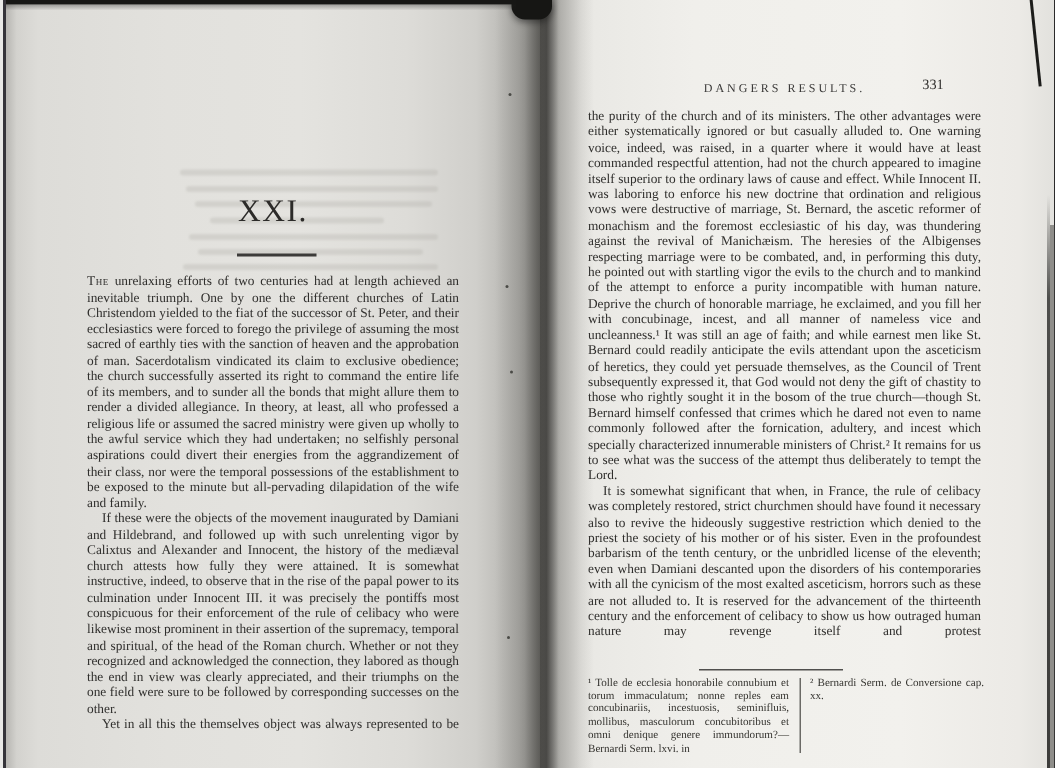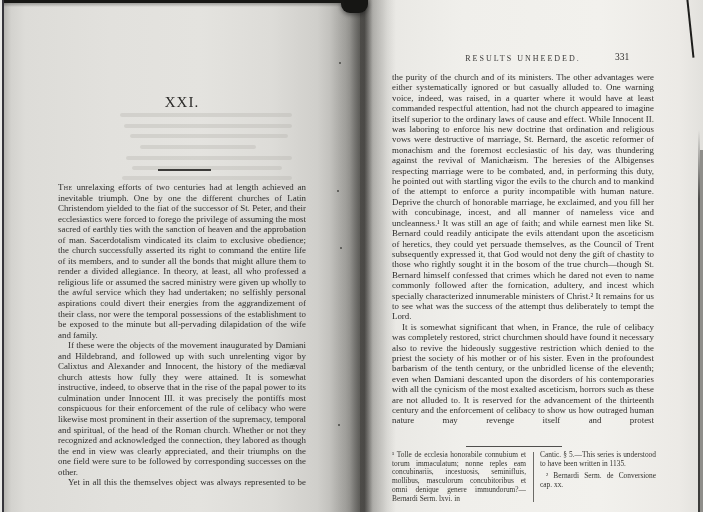--- a/index.html
+++ b/index.html
@@ -47,22 +47,22 @@
   .ghost:nth-of-type(3) { left:120px; top:113px; width:172px; }
   .ghost:nth-of-type(4) { left:124px; top:124px; width:168px; }
   .ghost:nth-of-type(5) { left:130px; top:134px; width:158px; }
   .ghost:nth-of-type(6) { left:140px; top:145px; width:116px; }
   .ghost:nth-of-type(7) { left:126px; top:156px; width:166px; }
   .ghost:nth-of-type(8) { left:132px; top:166px; width:150px; }
   .ghost:nth-of-type(9) { left:122px; top:176px; width:170px; }
   .speck { position:absolute; width:2px; height:2px; border-radius:50%; background:#4a4a46; }
   
   .chapter-number {
-    position:absolute; left:58px; top:94px; width:248px; text-align:center;
-    font-size:15px; letter-spacing:1px; color:#2c2b29;
+    position:absolute; left:58px; top:128px; width:248px; text-align:center;
+    font-size:21px; letter-spacing:1px; color:#2c2b29;
   }
   .chapter-title {
     position:absolute; left:58px; top:141px; width:248px; text-align:center;
     font-size:13.5px; letter-spacing:2.5px; color:#2c2b29;
   }
   .section-rule {
     position:absolute; left:158px; top:169px; width:53px; height:1.5px; background:#3c3b39;
   }
   .body-col {
     position:absolute; color:#2f2e2c; font-size:8.9px; line-height:10.5px;
@@ -110,32 +110,31 @@
   <div class="ghost"></div>
 
   <div class="chapter-number">XXI.</div>
   <div class="section-rule"></div>
   <div class="body-col body-left">
       <div class="para"><span class="lead">The</span> unrelaxing efforts of two centuries had at length achieved an inevitable triumph. One by one the different churches of Latin Christendom yielded to the fiat of the successor of St. Peter, and their ecclesiastics were forced to forego the privilege of assuming the most sacred of earthly ties with the sanction of heaven and the approbation of man. Sacerdotalism vindicated its claim to exclusive obedience; the church successfully asserted its right to command the entire life of its members, and to sunder all the bonds that might allure them to render a divided allegiance. In theory, at least, all who professed a religious life or assumed the sacred ministry were given up wholly to the awful service which they had undertaken; no selfishly personal aspirations could divert their energies from the aggrandizement of their class, nor were the temporal possessions of the establishment to be exposed to the minute but all-pervading dilapidation of the wife and family.</div>
       <div class="para indent">If these were the objects of the movement inaugurated by Damiani and Hildebrand, and followed up with such unrelenting vigor by Calixtus and Alexander and Innocent, the history of the mediæval church attests how fully they were attained. It is somewhat instructive, indeed, to observe that in the rise of the papal power to its culmination under Innocent III. it was precisely the pontiffs most conspicuous for their enforcement of the rule of celibacy who were likewise most prominent in their assertion of the supremacy, temporal and spiritual, of the head of the Roman church. Whether or not they recognized and acknowledged the connection, they labored as though the end in view was clearly appreciated, and their triumphs on the one field were sure to be followed by corresponding successes on the other.</div>
       <div class="para indent continues">Yet in all this the themselves object was always represented to be</div>
     </div>
 
-  <div class="running-header">RESULTS UNHEEDED.</div>
+  <div class="running-header">DANGERS RESULTS.</div>
   <div class="page-number">331</div>
   <div class="body-col body-right">
       <div class="para">the purity of the church and of its ministers. The other advantages were either systematically ignored or but casually alluded to. One warning voice, indeed, was raised, in a quarter where it would have at least commanded respectful attention, had not the church appeared to imagine itself superior to the ordinary laws of cause and effect. While Innocent II. was laboring to enforce his new doctrine that ordination and religious vows were destructive of marriage, St. Bernard, the ascetic reformer of monachism and the foremost ecclesiastic of his day, was thundering against the revival of Manichæism. The heresies of the Albigenses respecting marriage were to be combated, and, in performing this duty, he pointed out with startling vigor the evils to the church and to mankind of the attempt to enforce a purity incompatible with human nature. Deprive the church of honorable marriage, he exclaimed, and you fill her with concubinage, incest, and all manner of nameless vice and uncleanness.¹ It was still an age of faith; and while earnest men like St. Bernard could readily anticipate the evils attendant upon the asceticism of heretics, they could yet persuade themselves, as the Council of Trent subsequently expressed it, that God would not deny the gift of chastity to those who rightly sought it in the bosom of the true church—though St. Bernard himself confessed that crimes which he dared not even to name commonly followed after the fornication, adultery, and incest which specially characterized innumerable ministers of Christ.² It remains for us to see what was the success of the attempt thus deliberately to tempt the Lord.</div>
       <div class="para indent continues">It is somewhat significant that when, in France, the rule of celibacy was completely restored, strict churchmen should have found it necessary also to revive the hideously suggestive restriction which denied to the priest the society of his mother or of his sister. Even in the profoundest barbarism of the tenth century, or the unbridled license of the eleventh; even when Damiani descanted upon the disorders of his contemporaries with all the cynicism of the most exalted asceticism, horrors such as these are not alluded to. It is reserved for the advancement of the thirteenth century and the enforcement of celibacy to show us how outraged human nature may revenge itself and protest</div>
     </div>
 
   <div class="footnote-rule"></div>
   <div class="footnote fn-col1">¹ Tolle de ecclesia honorabile connubium et torum immaculatum; nonne reples eam concubinariis, incestuosis, seminifluis, mollibus, masculorum concubitoribus et omni denique genere immundorum?—Bernardi Serm. lxvi. in</div>
   <div class="footnote-divider"></div>
   <div class="footnote fn-col2">
-    <div class="fn-part">Cantic. § 5.—This series is understood to have been written in 1135.</div>
     <div class="fn-part">² Bernardi Serm. de Conversione cap. xx.</div>
   </div>
 
   <div class="gutter"></div>
   <div class="gutter-top"></div>
   <div class="top-edge"></div>
   <div class="top-edge-shadow"></div>
   <div class="left-edge-white"></div>
   <div class="left-edge-line"></div>
   <div class="corner-diagonal"></div>

